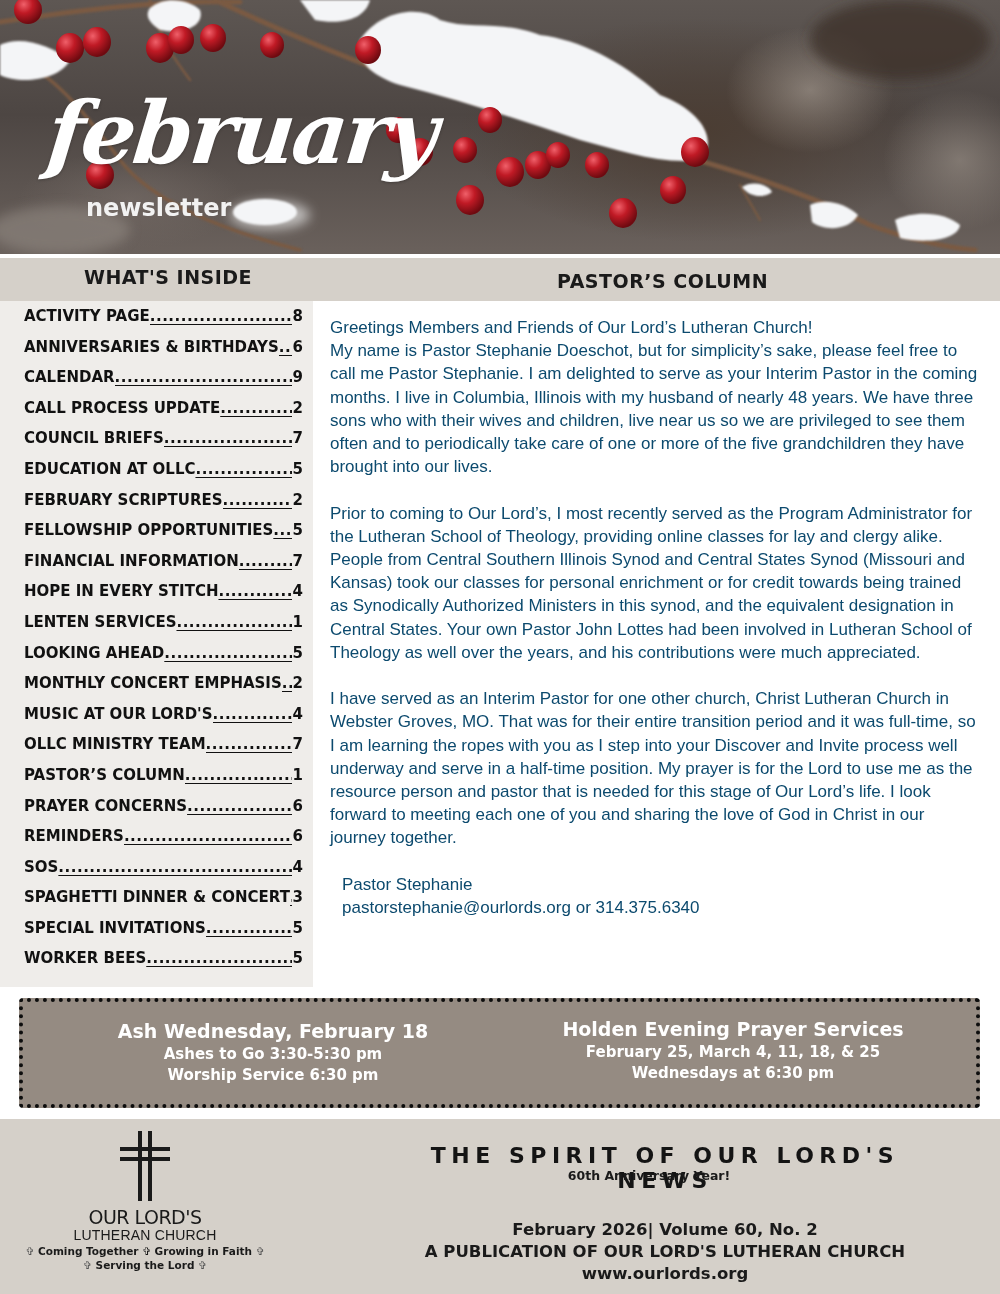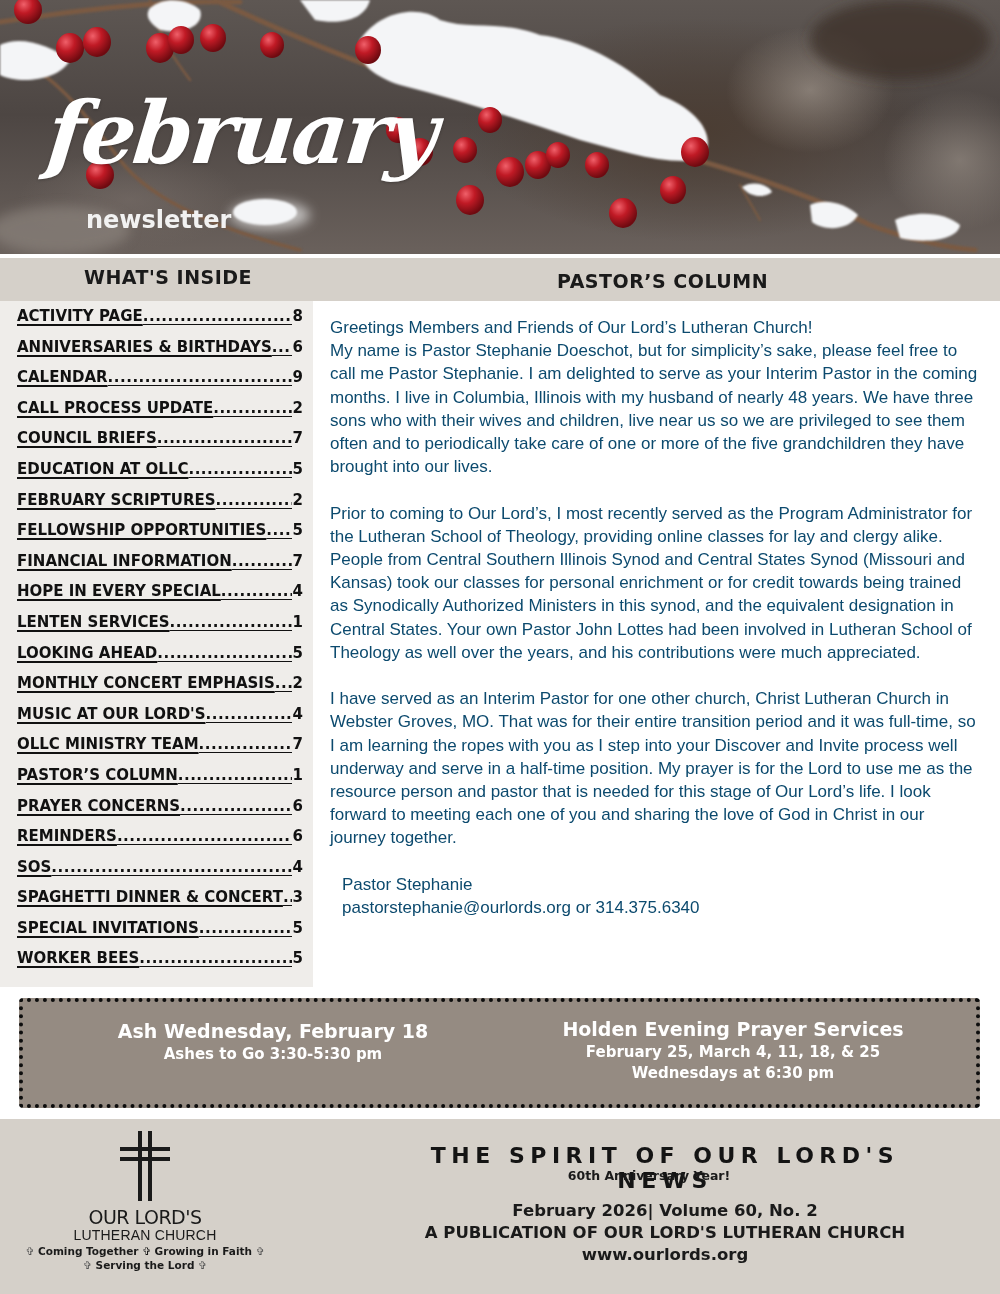--- a/index.html
+++ b/index.html
@@ -19,21 +19,21 @@
   .hero svg { position: absolute; left: 0; top: 0; }
   .hero-title {
     position: absolute; left: 48px; top: 90px;
     font-family: "DejaVu Serif", serif; font-style: italic; font-weight: bold;
     font-size: 86px; letter-spacing: -3px; color: #ffffff; line-height: 1;
     text-shadow: 0 1px 3px rgba(0,0,0,0.25);
     transform: skewX(-6deg);
   }
   .hero-sub {
     position: absolute; left: 86px; top: 194px;
-    font-family: "DejaVu Sans", sans-serif; font-weight: bold; font-size: 24px; color: #f2f2f2; margin-top: 12px;
+    font-family: "DejaVu Sans", sans-serif; font-weight: bold; font-size: 24px; color: #f2f2f2;
   }
   .hero-rule { position: absolute; left: 0; top: 254px; width: 1000px; height: 4px; background: #ffffff; }
 
   
   .toc-head {
     position: absolute; left: 0; top: 258px; width: 1000px; height: 43px; background: #d5d0c9;
   }
   .toc-head-title {
     position: absolute; left: 0; top: 266px; width: 336px; text-align: center;
     font-family: "DejaVu Sans", sans-serif; font-weight: bold; font-size: 19px; letter-spacing: 0.5px; color: #1a1a1a;
@@ -44,21 +44,21 @@
   }
   .toc {
     position: absolute; left: 0; top: 301px; width: 313px; height: 686px; background: #efedea;
     padding-top: 6px;
   }
   .toc-item {
     display: flex; align-items: baseline; height: 30.6px; padding-left: 17px; padding-right: 10px;
     font-family: "DejaVu Sans", sans-serif; font-weight: bold; font-size: 15px; color: #111;
     white-space: nowrap; cursor: pointer; text-decoration: none;
   }
-  .toc-label { text-decoration: underline; text-decoration-thickness: 2px; text-underline-offset: 3px; }
+  .toc-label { text-decoration-thickness: 2px; text-underline-offset: 3px; margin-left: 7px; }
   .toc-dots { flex: 1; overflow: hidden; text-decoration: underline; text-decoration-thickness: 2px; text-underline-offset: 3px; letter-spacing: 0.5px; }
   .toc-dots::before { content: "................................................................................"; }
   .toc-page { padding-left: 1px; }
 
   
   .column {
     position: absolute; left: 330px; top: 316px; width: 650px;
     font-family: "Liberation Sans", sans-serif; font-size: 17px; line-height: 23.2px; color: #0c4a6e;
   }
   .column p { margin-bottom: 23.2px; }
@@ -97,21 +97,21 @@
   .pub-title {
     position: absolute; left: 380px; top: 1143px; width: 570px; text-align: center;
     font-family: "DejaVu Sans", sans-serif; font-weight: bold; font-size: 22px; letter-spacing: 5.5px; color: #141414;
   }
   .pub-anniv {
     position: absolute; left: 364px; top: 1168px; width: 570px; text-align: center;
     font-family: "DejaVu Sans", sans-serif; font-weight: bold; font-size: 12.5px; color: #1a1a1a;
   }
   .pub-line {
     position: absolute; left: 380px; width: 570px; text-align: center;
-    font-family: "DejaVu Sans", sans-serif; font-weight: bold; font-size: 16.5px; color: #1a1a1a;
+    font-family: "DejaVu Sans", sans-serif; font-weight: bold; font-size: 16.5px; color: #1a1a1a; margin-top: 19px;
   }
   .pub-date { top: 1201px; }
   .pub-org { top: 1223px; }
   .pub-url { top: 1245px; }
 </style>
 </head>
 <body>
 
 <div class="hero">
   <svg width="1000" height="254" viewBox="0 0 1000 254">
@@ -227,21 +227,21 @@
       <span class="toc-label">FELLOWSHIP OPPORTUNITIES</span>
       <span class="toc-dots"></span>
       <span class="toc-page">5</span>
     </a>
   <a class="toc-item">
       <span class="toc-label">FINANCIAL INFORMATION</span>
       <span class="toc-dots"></span>
       <span class="toc-page">7</span>
     </a>
   <a class="toc-item">
-      <span class="toc-label">HOPE IN EVERY SPECIAL</span>
+      <span class="toc-label">HOPE IN EVERY STITCH</span>
       <span class="toc-dots"></span>
       <span class="toc-page">4</span>
     </a>
   <a class="toc-item">
       <span class="toc-label">LENTEN SERVICES</span>
       <span class="toc-dots"></span>
       <span class="toc-page">1</span>
     </a>
   <a class="toc-item">
       <span class="toc-label">LOOKING AHEAD</span>
@@ -307,20 +307,21 @@
   <p class="sig">
     <span>Pastor Stephanie</span><br>
     <a>pastorstephanie@ourlords.org</a><span style="white-space:pre"> or </span><span>314.375.6340</span>
   </p>
 </article>
 
 <section class="banner">
   <div class="banner-block left">
     <div class="banner-title">Ash Wednesday, February 18</div>
     <div class="banner-line">Ashes to Go 3:30-5:30 pm</div>
+    <div class="banner-line">Worship Service 6:30 pm</div>
   </div>
   <div class="banner-block right">
     <div class="banner-title">Holden Evening Prayer Services</div>
     <div class="banner-line">February 25, March 4, 11, 18, &amp; 25</div>
     <div class="banner-line">Wednesdays at 6:30 pm</div>
   </div>
 </section>
 
 <footer class="footer"></footer>
 

